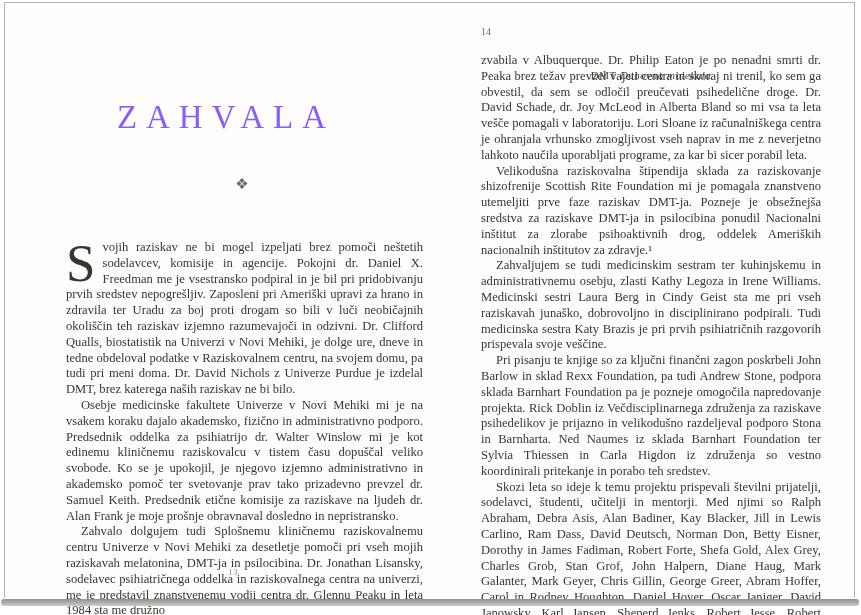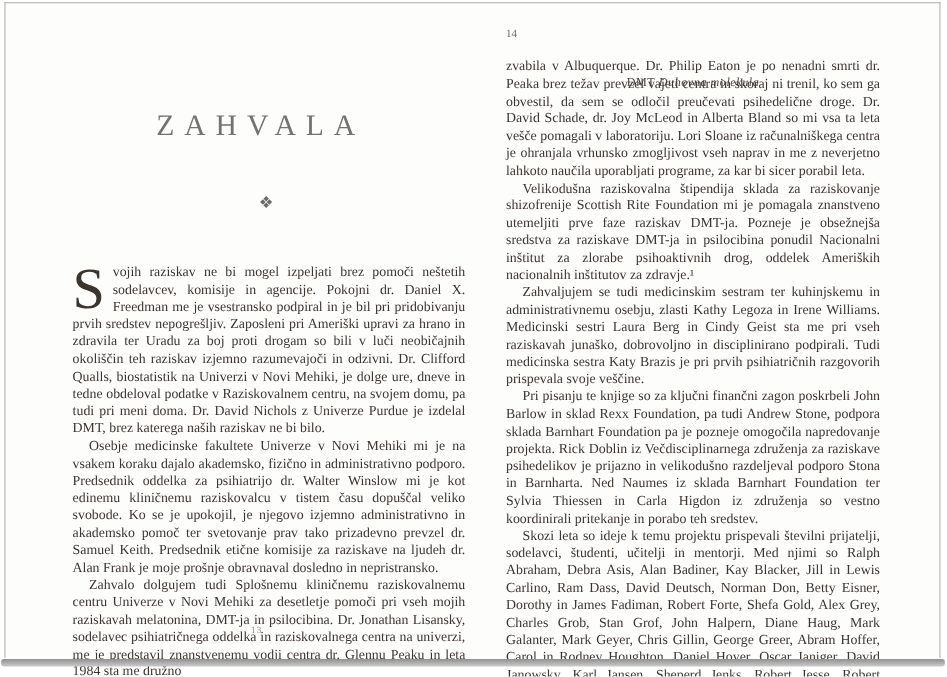--- a/index.html
+++ b/index.html
@@ -14,27 +14,27 @@
     border:1px solid #b3b3b3;border-bottom:none;
     box-sizing:border-box;
   }
   .bottom-edge{
     position:absolute;left:1px;top:599px;width:858px;height:7px;
     background:linear-gradient(to bottom,#8f8f8f,#cccccc);
     border-radius:3px;
   }
   .page{position:absolute;top:0;height:100%;}
   .page-left{left:0;width:425px;}
-  .page-right{left:407px;width:426px;}
+  .page-right{left:428px;width:426px;}
 
   .chapter-title{
-    position:absolute;left:52px;top:96px;width:360px;
+    position:absolute;left:41px;top:96px;width:360px;
     text-align:center;
-    font-size:27px;font-weight:normal;letter-spacing:9px;
-    color:#737373;margin:0;
+    font-size:33px;font-weight:normal;letter-spacing:9px;
+    color:#8b5cf6;margin:0;
   }
   .ornament{
     position:absolute;left:57px;top:172px;width:360px;
     text-align:center;font-size:15px;color:#6b6b6b;
   }
   .text-block{
     text-align:justify;
     font-size:12.6px;line-height:15.8px;color:#3b352f;
   }
   .text-left{position:absolute;left:61px;top:237px;width:357px;}

